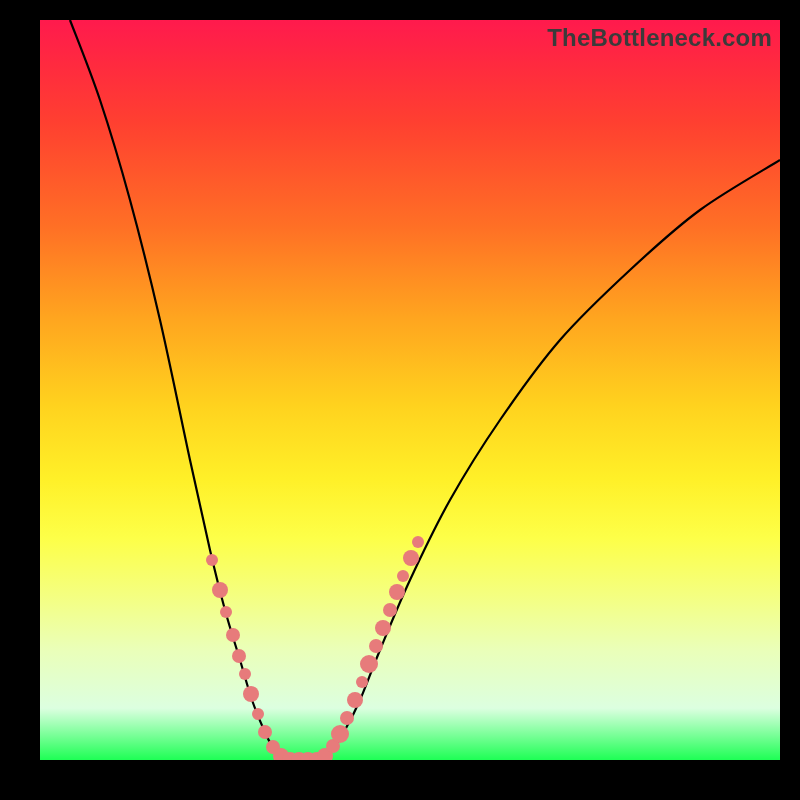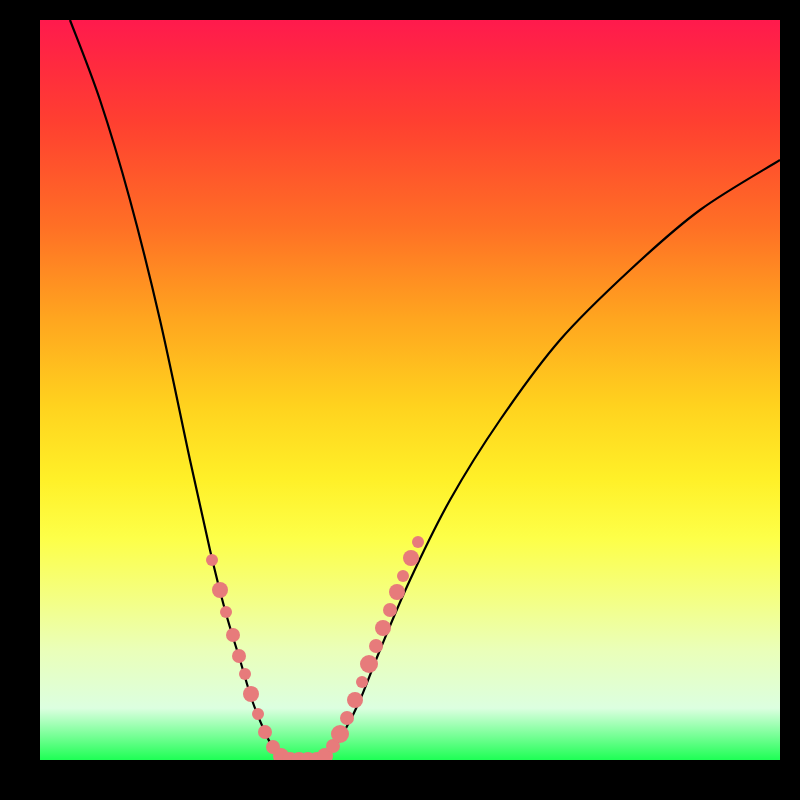--- a/index.html
+++ b/index.html
@@ -53,20 +53,21 @@
     top: 0;
     width: 740px;
     height: 740px;
   }
 </style>
 </head>
 <body>
 
 <div class="outer">
   <div class="plot-area">
+    <div class="watermark">TheBottleneck.com</div>
     <svg class="overlay" viewBox="0 0 740 740">
       <g>
         <path id="path-left" fill="none" stroke-width="2.2" d="M 30 0 C 35 13.333333333333334, 50 50, 60 80 C 70 110, 80 143.33333333333334, 90 180 C 100 216.66666666666666, 110 256.6666666666667, 120 300 C 130 343.3333333333333, 141.66666666666666 401.6666666666667, 150 440 C 158.33333333333334 478.3333333333333, 164.16666666666666 505, 170 530 C 175.83333333333334 555, 180 571.6666666666666, 185 590 C 190 608.3333333333334, 195.5 625, 200 640 C 204.5 655, 208 668.3333333333334, 212 680 C 216 691.6666666666666, 220.66666666666666 702.3333333333334, 224 710 C 227.33333333333334 717.6666666666666, 229.33333333333334 721.6666666666666, 232 726 C 234.66666666666666 730.3333333333334, 237.33333333333334 733.6666666666666, 240 736 C 242.66666666666666 738.3333333333334, 246.66666666666666 739.3333333333334, 248 740" stroke="#000000"></path>
       </g>
       <g>
         <path id="path-floor" fill="none" stroke-width="2.2" d="M 248 740 C 249.33333333333334 740, 253.33333333333334 740, 256 740 C 258.6666666666667 740, 261.3333333333333 740, 264 740 C 266.6666666666667 740, 269.3333333333333 740, 272 740 C 274.6666666666667 740, 278.6666666666667 740, 280 740" stroke="#000000"></path>
       </g>
       <g>
         <path id="path-right" fill="none" stroke-width="2.2" d="M 280 740 C 282 738.3333333333334, 287.8333333333333 735, 292 730 C 296.1666666666667 725, 300.3333333333333 718.3333333333334, 305 710 C 309.6666666666667 701.6666666666666, 314.1666666666667 693.3333333333334, 320 680 C 325.8333333333333 666.6666666666666, 331.6666666666667 650, 340 630 C 348.3333333333333 610, 358.3333333333333 585, 370 560 C 381.6666666666667 535, 395 506.6666666666667, 410 480 C 425 453.3333333333333, 441.6666666666667 426.6666666666667, 460 400 C 478.3333333333333 373.3333333333333, 498.3333333333333 345, 520 320 C 541.6666666666666 295, 566.6666666666666 271.6666666666667, 590 250 C 613.3333333333334 228.33333333333334, 635 208.33333333333334, 660 190 C 685 171.66666666666666, 726.6666666666666 148.33333333333334, 740 140" stroke="#000000"></path>
       </g>

